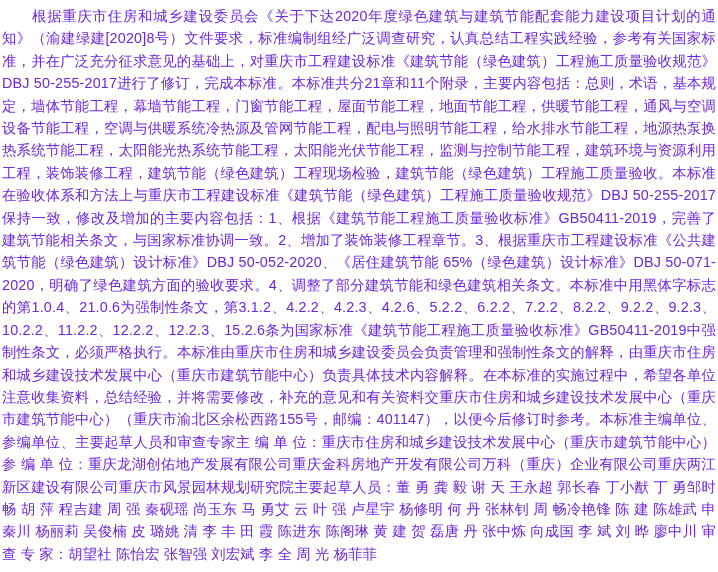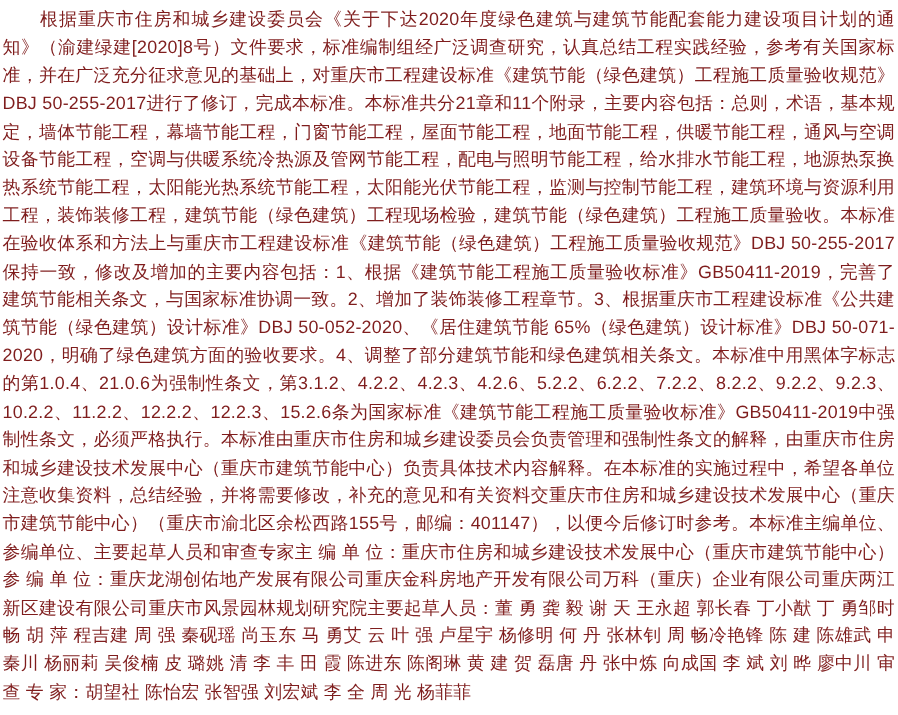--- a/index.html
+++ b/index.html
@@ -13,21 +13,21 @@
     box-sizing: border-box;
     padding: 5px 2px 0 2px;
     overflow: hidden;
     background: #ffffff;
   }
   .preface {
     margin: 0;
     font-family: "Liberation Sans", "DejaVu Sans", sans-serif;
     font-size: 14.3px;
     line-height: 22.4px;
-    color: #7f1d1d;
+    color: #6d28d9;
     text-align: justify;
     text-indent: 2.1em;
     letter-spacing: 0.2px;
     word-break: break-all;
   }
   .preface span { color: inherit; }
 </style>
 </head>
 <body>
 

